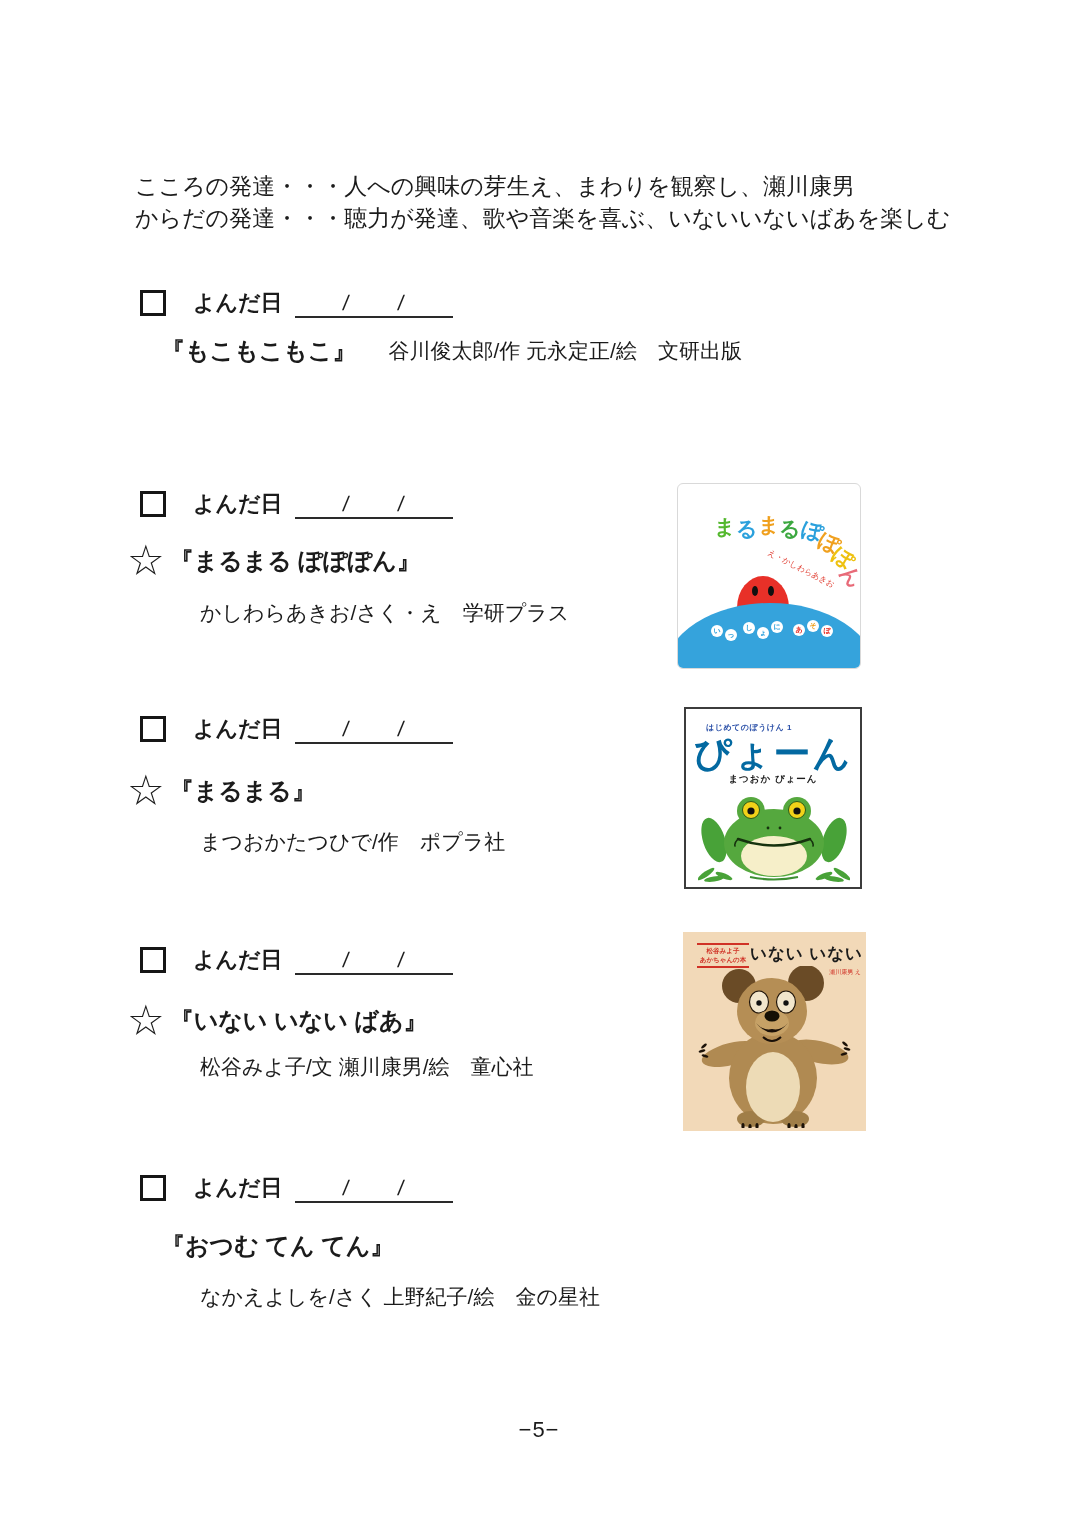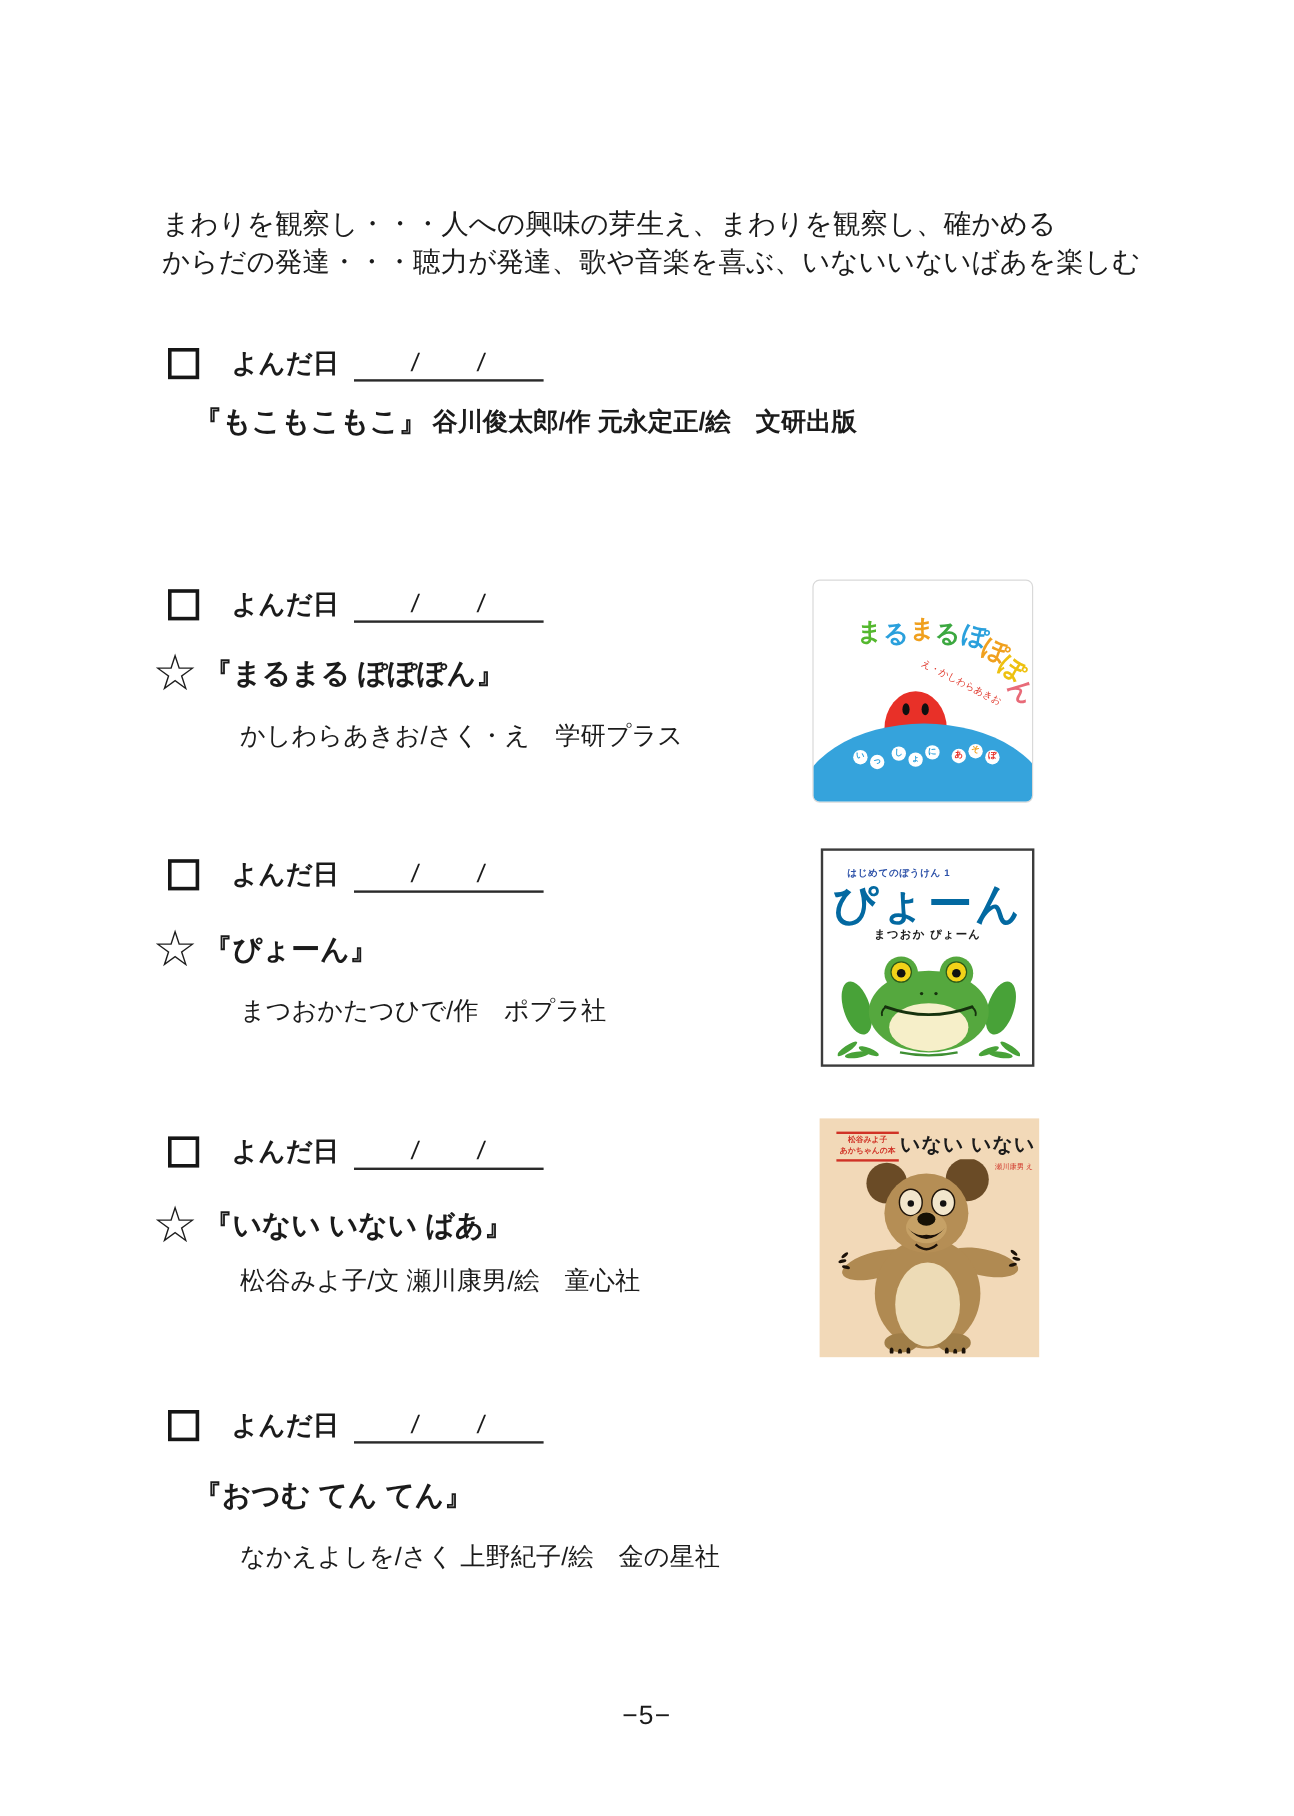--- a/index.html
+++ b/index.html
@@ -27,21 +27,21 @@
     display:flex; justify-content:space-evenly; align-items:flex-end;
     font-size:21px; box-sizing:border-box;
   }
   .slash { transform:skewX(-8deg); line-height:26px; }
 
   
   .title-row { position:absolute; display:flex; align-items:center; font-size:24px; font-weight:bold; white-space:nowrap; }
   .t1{top:335px;left:161px}.t2{top:543px;left:127px}.t3{top:773px;left:127px}
   .t4{top:1003px;left:127px}.t5{top:1230px;left:161px}
   .star { font-size:42px; font-weight:normal; line-height:36px; margin-right:5px; }
-  .inline-credits { font-weight:bold; font-size:21px; margin-left:4px; }
+  .inline-credits { font-weight:normal; font-size:21px; margin-left:32px; }
   .credits { position:absolute; left:200px; font-size:21px; white-space:nowrap; }
   .c2{top:599px}.c3{top:828px}.c4{top:1053px}.c5{top:1283px}
 
   
   .cover { position:absolute; overflow:hidden; }
   .cover-a { left:677px; top:483px; width:184px; height:186px; background:#fff;
              border:1px solid #d9d9d9; border-radius:6px; box-sizing:border-box; }
   .cover-b { left:684px; top:707px; width:178px; height:182px; background:#fff;
              border:2px solid #3c3c3c; box-sizing:border-box; }
   .cover-c { left:683px; top:932px; width:183px; height:199px; background:#f2d9b8; }
@@ -88,21 +88,21 @@
   .footer { position:absolute; top:1417px; left:0; width:100%; text-align:center;
             font-size:22px; letter-spacing:1px; }
 </style>
 </head>
 <body>
 
 <div class="doc">
 
 
   <div class="desc">
-    <div>まわりを観察し・・・人への興味の芽生え、まわりを観察し、確かめる</div>
+    <div>こころの発達・・・人への興味の芽生え、まわりを観察し、瀬川康男</div>
     <div>からだの発達・・・聴力が発達、歌や音楽を喜ぶ、いないいないばあを楽しむ</div>
   </div>
 
   <div class="date-row d1">
     <span class="checkbox"></span>
     <span class="date-label">よんだ日</span>
     <span class="date-line">
       <span class="slash">/</span>
       <span class="slash">/</span>
     </span>
@@ -129,21 +129,21 @@
   <div class="date-row d3">
     <span class="checkbox"></span>
     <span class="date-label">よんだ日</span>
     <span class="date-line">
       <span class="slash">/</span>
       <span class="slash">/</span>
     </span>
   </div>
   <div class="title-row t3">
     <span class="star">☆</span>
-    <span>『ぴょーん』</span>
+    <span>『まるまる』</span>
   </div>
   <div class="credits c3">まつおかたつひで/作　ポプラ社</div>
 
   <div class="date-row d4">
     <span class="checkbox"></span>
     <span class="date-label">よんだ日</span>
     <span class="date-line">
       <span class="slash">/</span>
       <span class="slash">/</span>
     </span>

